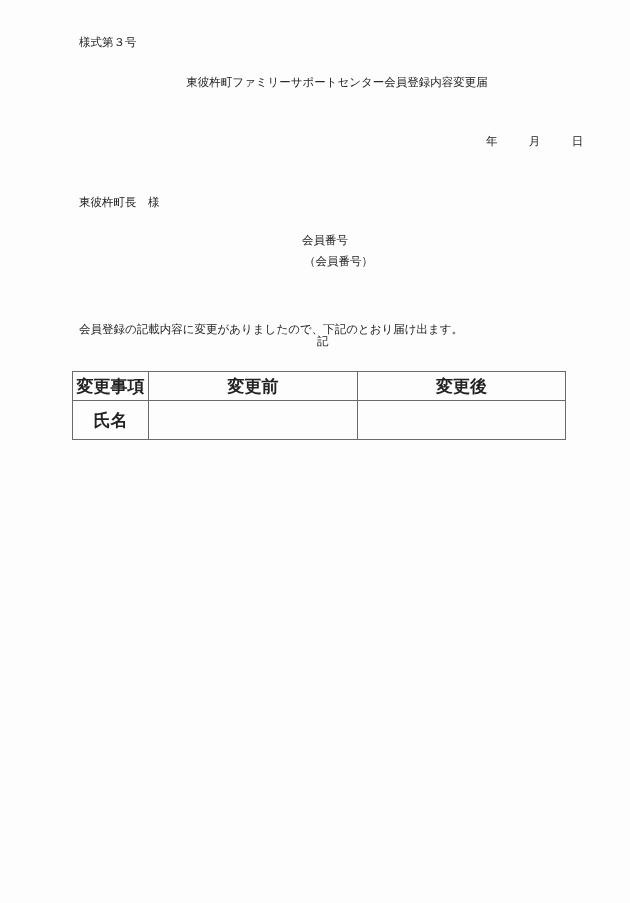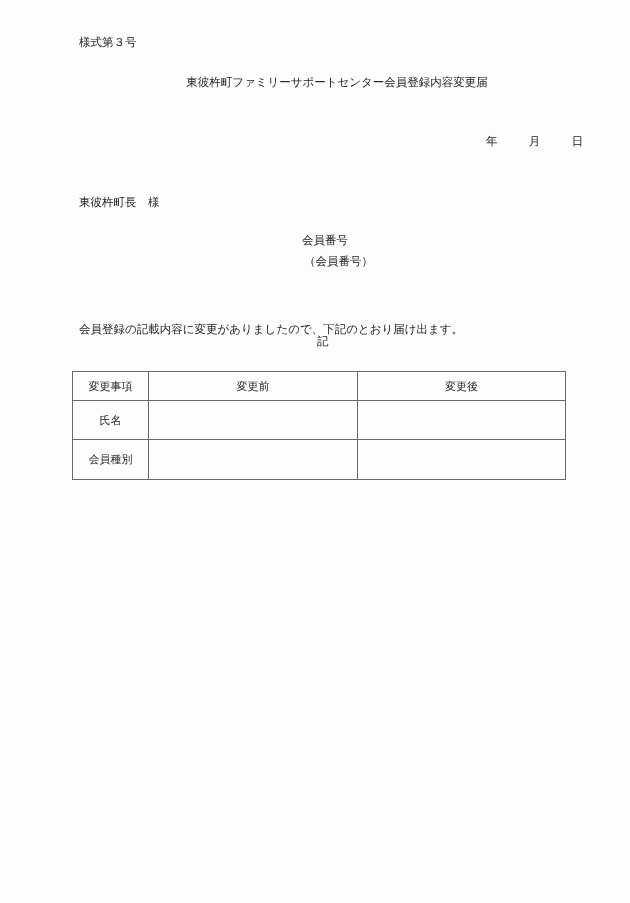--- a/index.html
+++ b/index.html
@@ -31,25 +31,25 @@
     table#change-table {
       position: absolute;
       left: 72px;
       top: 371px;
       width: 494px;
       border-collapse: collapse;
       table-layout: fixed;
     }
     #change-table td, #change-table th {
       border: 1px solid #6a6a6a;
-      font-weight: normal;
+      font-weight: bold;
       text-align: center;
       vertical-align: middle;
       padding: 0;
-      font-size: 11px;
+      font-size: 17px;
     }
     #change-table th { height: 28px; }
     #change-table td.c1 { width: 75px; }
     #change-table td.c2 { width: 208px; }
     #change-table .r-name td { height: 38px; }
     #change-table .r-addr td { height: 54px; }
     #change-table .r-type td { height: 39px; }
     #change-table .r-other td { height: 101px; }
   </style>
 </head>
@@ -83,19 +83,14 @@
       <tr>
     <th style="width:75px">変更事項</th>
     <th style="width:208px">変更前</th>
     <th>変更後</th>
   </tr>
   <tr class="r-name">
     <td class="c1">氏名</td>
     <td class="c2"></td>
     <td></td>
   </tr>
-  <tr class="r-type">
-    <td class="c1">会員種別</td>
-    <td class="c2"></td>
-    <td></td>
-  </tr>
 </tbody>
   </table>
 
 </body></html>

